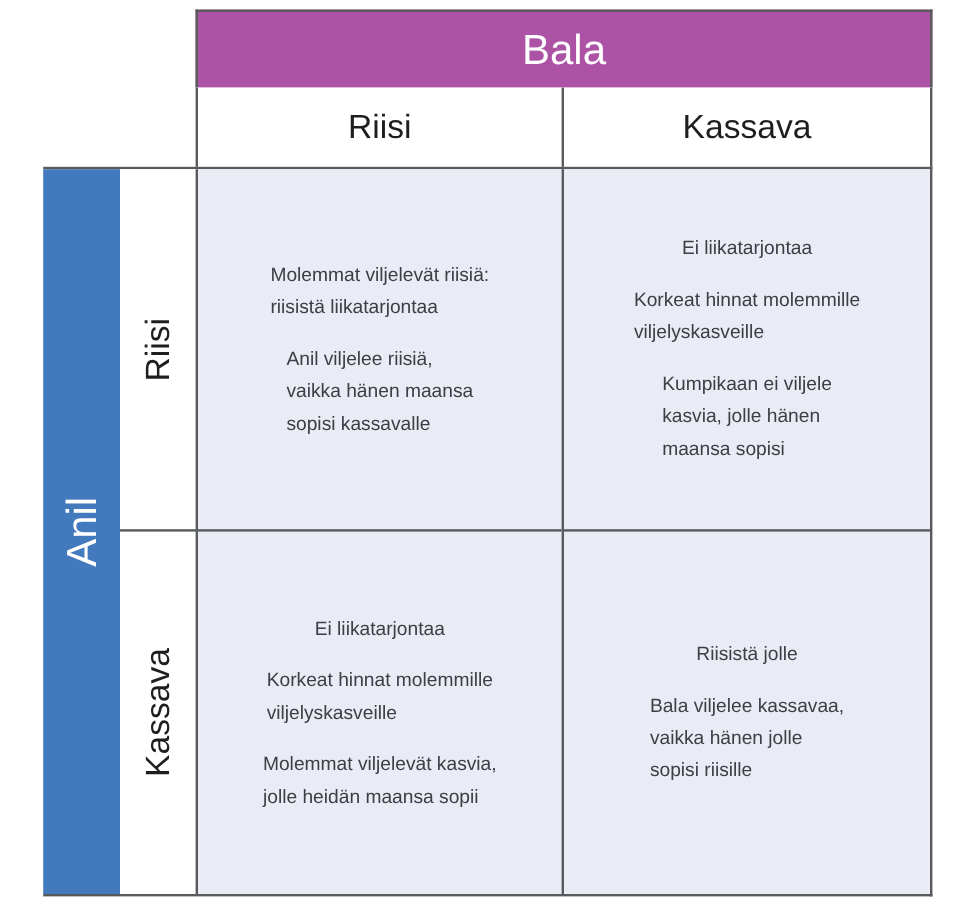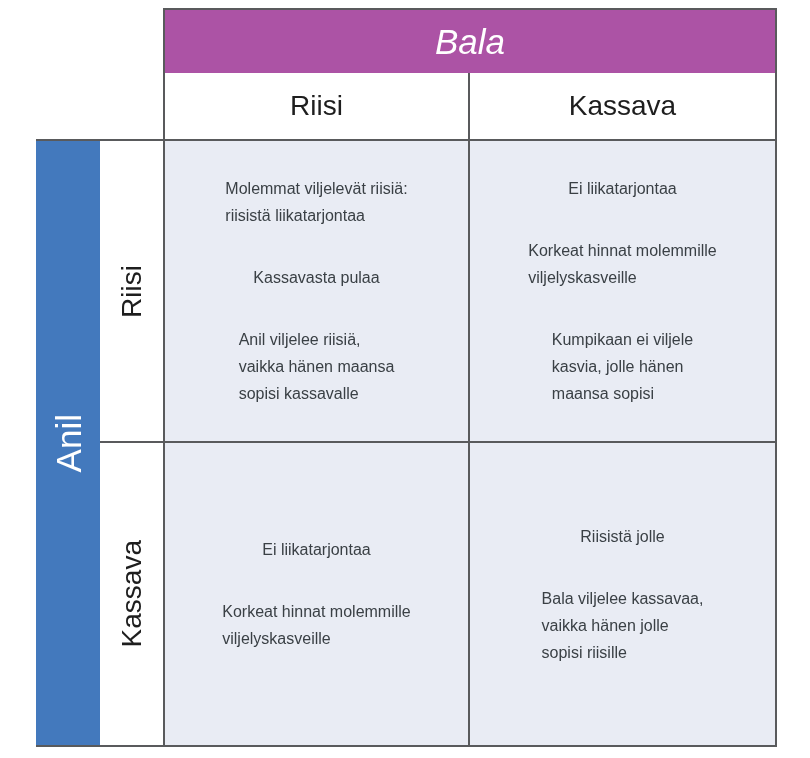--- a/index.html
+++ b/index.html
@@ -20,21 +20,21 @@
     color: var(--label-text);
   }
   .figure { position: relative; width: 810px; height: 758px; background: #ffffff; }
 
   
   .col-player {
     position: absolute; left: 163px; top: 8px; width: 614px; height: 65px;
     background: var(--col-player-bg);
     border: 2px solid var(--border); border-bottom: none;
     display: flex; align-items: center; justify-content: center;
-    color: var(--header-text); font-size: 35px; line-height: 1; font-style: italic;
+    color: var(--header-text); font-size: 35px; line-height: 1;
   }
 
   
   .col-headers {
     position: absolute; left: 163px; top: 73px; width: 614px; height: 66px;
     border-left: 2px solid var(--border); border-right: 2px solid var(--border);
     display: flex; background: #ffffff;
   }
   .col-header {
     display: flex; align-items: center; justify-content: center;
@@ -72,21 +72,21 @@
     background: var(--cell-bg);
     display: flex; flex-direction: column; align-items: center; justify-content: center;
     text-align: left;
     color: var(--cell-text);
     font-size: 16px; line-height: 27px;
     padding: 10px 6px;
   }
   .cell.second-col { border-left: 2px solid var(--border); }
   .row2 { border-top: 2px solid var(--border); }
   .cell p { margin: 0; white-space: pre-line; }
-  .cell p + p { margin-top: 35px; }
+  .cell p + p { margin-top: 16px; }
 </style>
 </head>
 <body>
 
 <div class="figure">
 
   <div class="col-player">Bala</div>
 
   <div class="col-headers">
     <div class="col-header first">Riisi</div>
@@ -101,21 +101,20 @@
 
     <div class="grid">
 
       <div class="row-label">
         <span class="vtext">Riisi</span>
       </div>
 
       <div class="cell">
         <p>Molemmat viljelevät riisiä:
 riisistä liikatarjontaa</p>
-        <p>Kassavasta pulaa</p>
         <p>Anil viljelee riisiä,
 vaikka hänen maansa
 sopisi kassavalle</p>
       </div>
 
       <div class="cell second-col">
         <p>Ei liikatarjontaa</p>
         <p>Korkeat hinnat molemmille
 viljelyskasveille</p>
         <p>Kumpikaan ei viljele
@@ -124,20 +123,22 @@
       </div>
 
       <div class="row-label row2">
         <span class="vtext">Kassava</span>
       </div>
 
       <div class="cell row2">
         <p>Ei liikatarjontaa</p>
         <p>Korkeat hinnat molemmille
 viljelyskasveille</p>
+        <p>Molemmat viljelevät kasvia,
+jolle heidän maansa sopii</p>
       </div>
 
       <div class="cell second-col row2">
         <p>Riisistä jolle</p>
         <p>Bala viljelee kassavaa,
 vaikka hänen jolle
 sopisi riisille</p>
       </div>
 
     </div>

